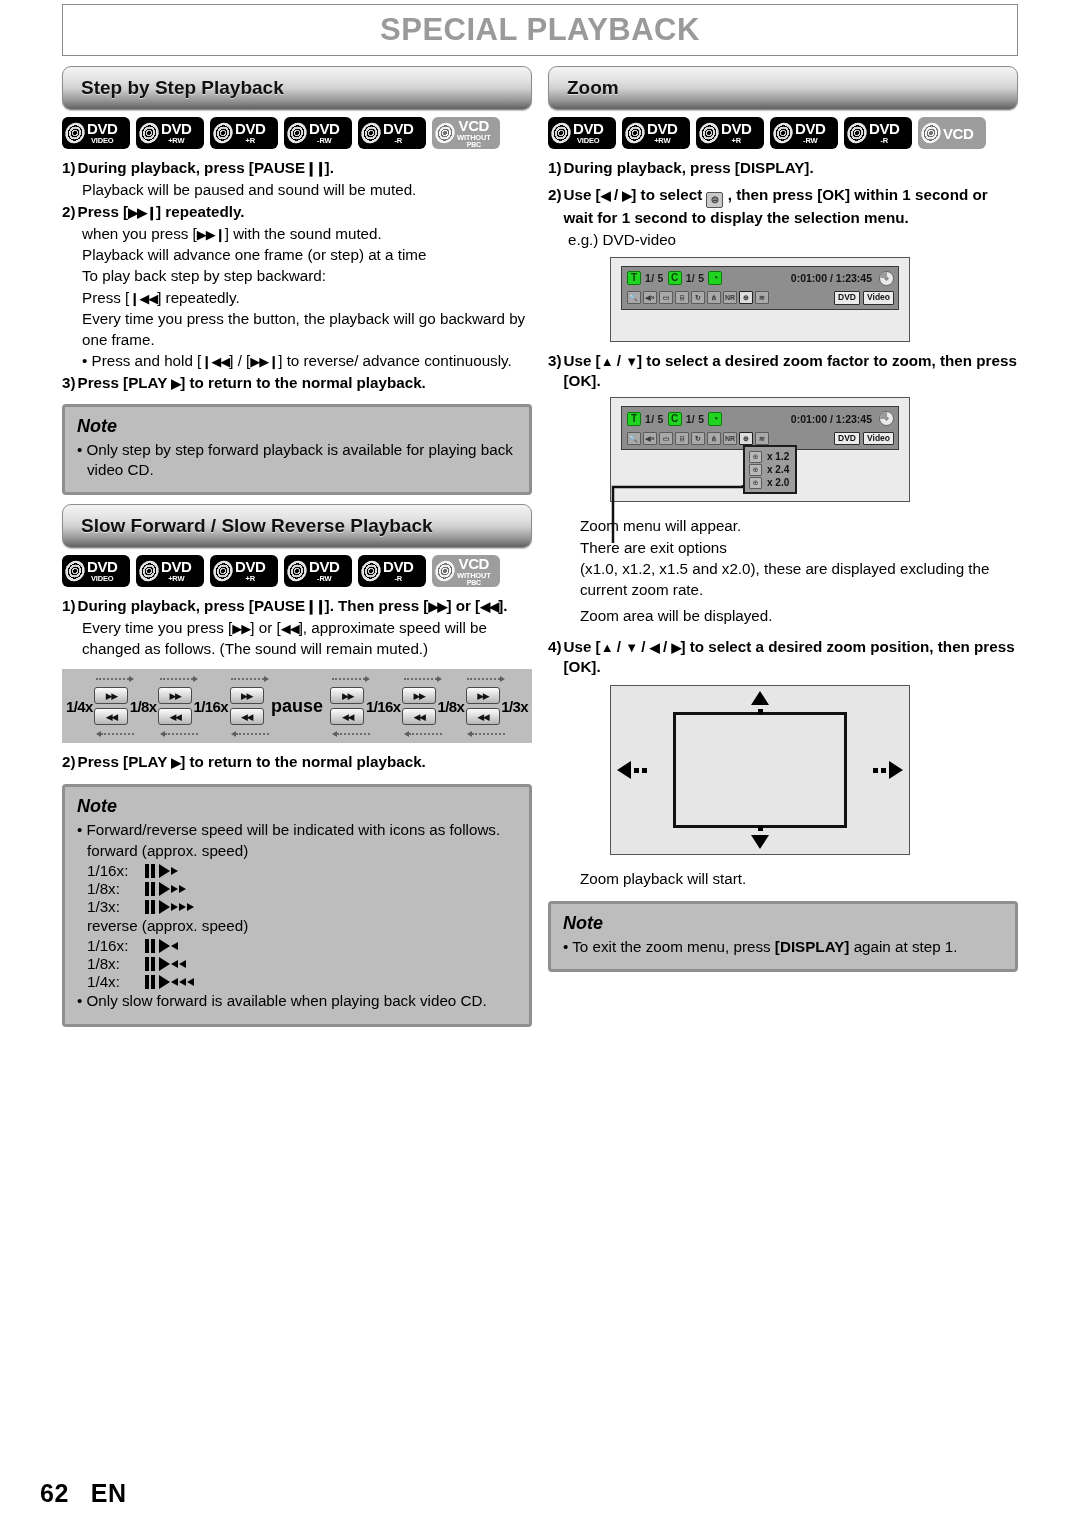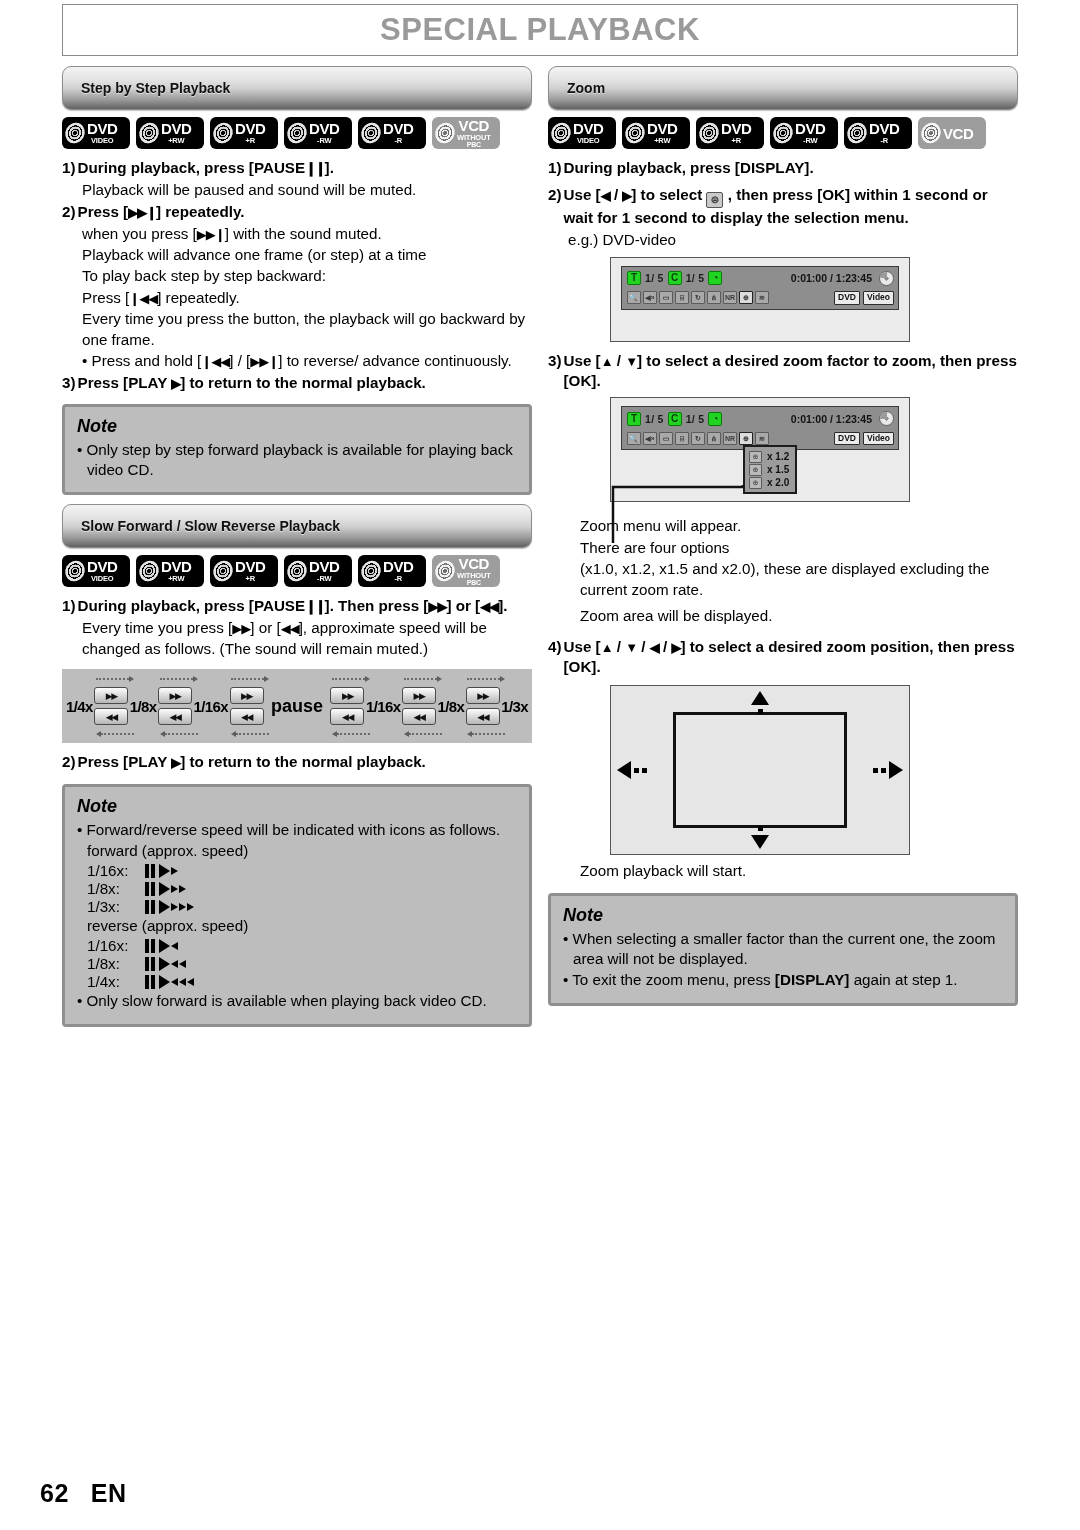--- a/index.html
+++ b/index.html
@@ -35,21 +35,21 @@
     position:relative;
     height:44px; border-radius:9px;
     border:1px solid #8d8d8d;
     background:linear-gradient(to bottom,#f4f4f4 0%,#e3e3e3 30%,#cfcfcf 52%,#9a9a9a 78%,#616161 100%);
     display:flex; align-items:center;
     padding-left:18px;
     box-shadow:0 1px 1px rgba(0,0,0,.25);
     margin-bottom:7px;
   }
   .sec-head span{
-    font-size:14px; font-weight:bold; color:#111;
+    font-size:19px; font-weight:bold; color:#111;
     text-shadow:0 1px 0 rgba(255,255,255,.55);
   }
 
   
   .badges{ display:flex; gap:6px; margin-bottom:9px; }
   .badge{
     height:32px; min-width:68px;
     border-radius:6px;
     display:flex; align-items:center; gap:2px;
     padding:0 5px 0 3px;
@@ -669,37 +669,37 @@
         </span>
       </div>
     </div>
     <div class="zmenu">
       <div class="zrow">
         <span class="zi">⊕</span>
         <span class="zt">x 1.2</span>
       </div>
       <div class="zrow">
         <span class="zi">⊕</span>
-        <span class="zt">x 1.5</span>
+        <span class="zt">x 2.4</span>
       </div>
       <div class="zrow">
         <span class="zi">⊕</span>
         <span class="zt">x 2.0</span>
       </div>
     </div>
     <svg class="connector" width="150" height="60" viewBox="0 0 150 60">
       <path d="M132 2 L132 -40 M132 2 L2 2 L2 58" stroke="#111" stroke-width="2.5" fill="none"></path>
     </svg>
   </div>
 
   <div class="gap"></div>
   <div class="gap-sm"></div>
 
   <p class="t" style="margin-left:32px">Zoom menu will appear.</p>
-  <p class="t" style="margin-left:32px">There are four options</p>
+  <p class="t" style="margin-left:32px">There are exit options</p>
   <p class="t" style="margin-left:32px">(x1.0, x1.2, x1.5 and x2.0), these are displayed excluding the current zoom rate.</p>
   <div class="gap-sm"></div>
   <p class="t" style="margin-left:32px">Zoom area will be displayed.</p>
   <div class="gap"></div>
 
   <div class="step">
     <span class="n">4)</span>
     <span class="b"><span>Use [</span><span class="g">▲</span> / <span class="g">▼</span> / <span class="g">◀</span> / <span class="g">▶</span><span>] to select a desired zoom position, then press [OK].</span></span>
   </div>
 
@@ -718,24 +718,23 @@
         <span class="sq sqh"></span>
         <span class="sq"></span>
       </div>
     <div class="za-ar za-rt">
         <span class="sq"></span>
         <span class="sq sqh"></span>
         <span class="ar-rt"></span>
       </div>
   </div>
 
-  <p class="t" style="margin-left:32px; margin-top:6px">Zoom playback will start.</p>
+  <p class="t" style="margin-left:32px; margin-top:14px">Zoom playback will start.</p>
 
   <div class="note">
     <h4>Note</h4>
-    <p>• <span>When selecting a smaller factor than the current one, the zoom area will not be displayed.</span></p>
     <p>• <span>To exit the zoom menu, press </span><b class="k">[DISPLAY]</b><span> again at step 1.</span></p>
   </div>
 </div>
 
 <div class="footer">
   <span>62</span><span class="en">EN</span>
 </div>
 
 </body></html>

